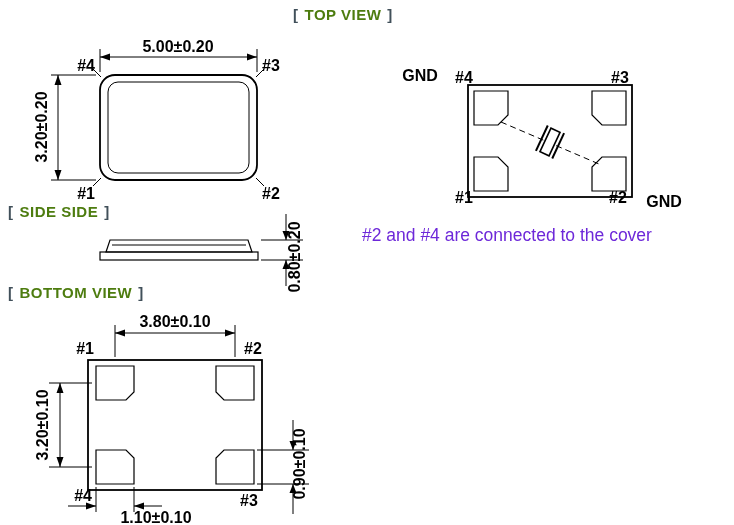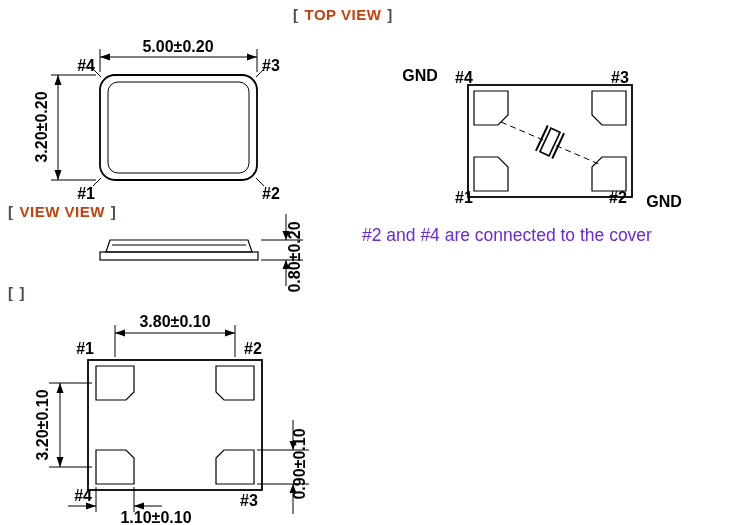--- a/index.html
+++ b/index.html
@@ -2,21 +2,21 @@
 <html><head>
 <meta charset="utf-8">
 <style>
   html,body{margin:0;padding:0;background:#fff;}
   .canvas{position:relative;width:734px;height:525px;background:#ffffff;overflow:hidden;
           font-family:"Liberation Sans",sans-serif;}
   .canvas svg{position:absolute;left:0;top:0;}
   .view-label{position:absolute;display:inline-flex;gap:6px;align-items:baseline;
               font-weight:bold;font-size:15px;letter-spacing:0.5px;}
   .view-label .bracket{color:#41505a;}
-  .view-label .vtext{color:#c2410c;}
+  .view-label .vtext{color:#4d7c0f;}
   .note{position:absolute;left:362px;top:221px;width:360px;font-size:17.5px;color:#6d28d9;
         line-height:28px;}
   text{font-family:"Liberation Sans",sans-serif;fill:#000;}
   .dim-text{font-size:16px;font-weight:bold;}
   .pin-text{font-size:16px;font-weight:bold;}
   .thin{stroke:#000;stroke-width:1;fill:none;}
   .thick{stroke:#000;stroke-width:1.8;fill:none;}
   .med{stroke:#000;stroke-width:1.2;fill:none;}
   .arrow{fill:#000;stroke:none;}
 </style>
@@ -25,25 +25,26 @@
 
 <div class="canvas">
 
   <div class="view-label" style="left:293px;top:6px;">
     <span class="bracket">[</span>
     <span class="vtext">TOP VIEW</span>
     <span class="bracket">]</span>
   </div>
   <div class="view-label" style="left:8px;top:203px;">
     <span class="bracket">[</span>
-    <span class="vtext">VIEW VIEW</span>
+    <span class="vtext">SIDE SIDE</span>
     <span class="bracket">]</span>
   </div>
   <div class="view-label" style="left:8px;top:284px;">
     <span class="bracket">[</span>
+    <span class="vtext">BOTTOM VIEW</span>
     <span class="bracket">]</span>
   </div>
 
   <div class="note">
     <div>#2 and #4 are connected to the cover</div>
   </div>
 
   <svg width="734" height="525" viewBox="0 0 734 525">
     <defs>
       <pattern id="hatch" width="7" height="7" patternUnits="userSpaceOnUse" patternTransform="rotate(45)">

